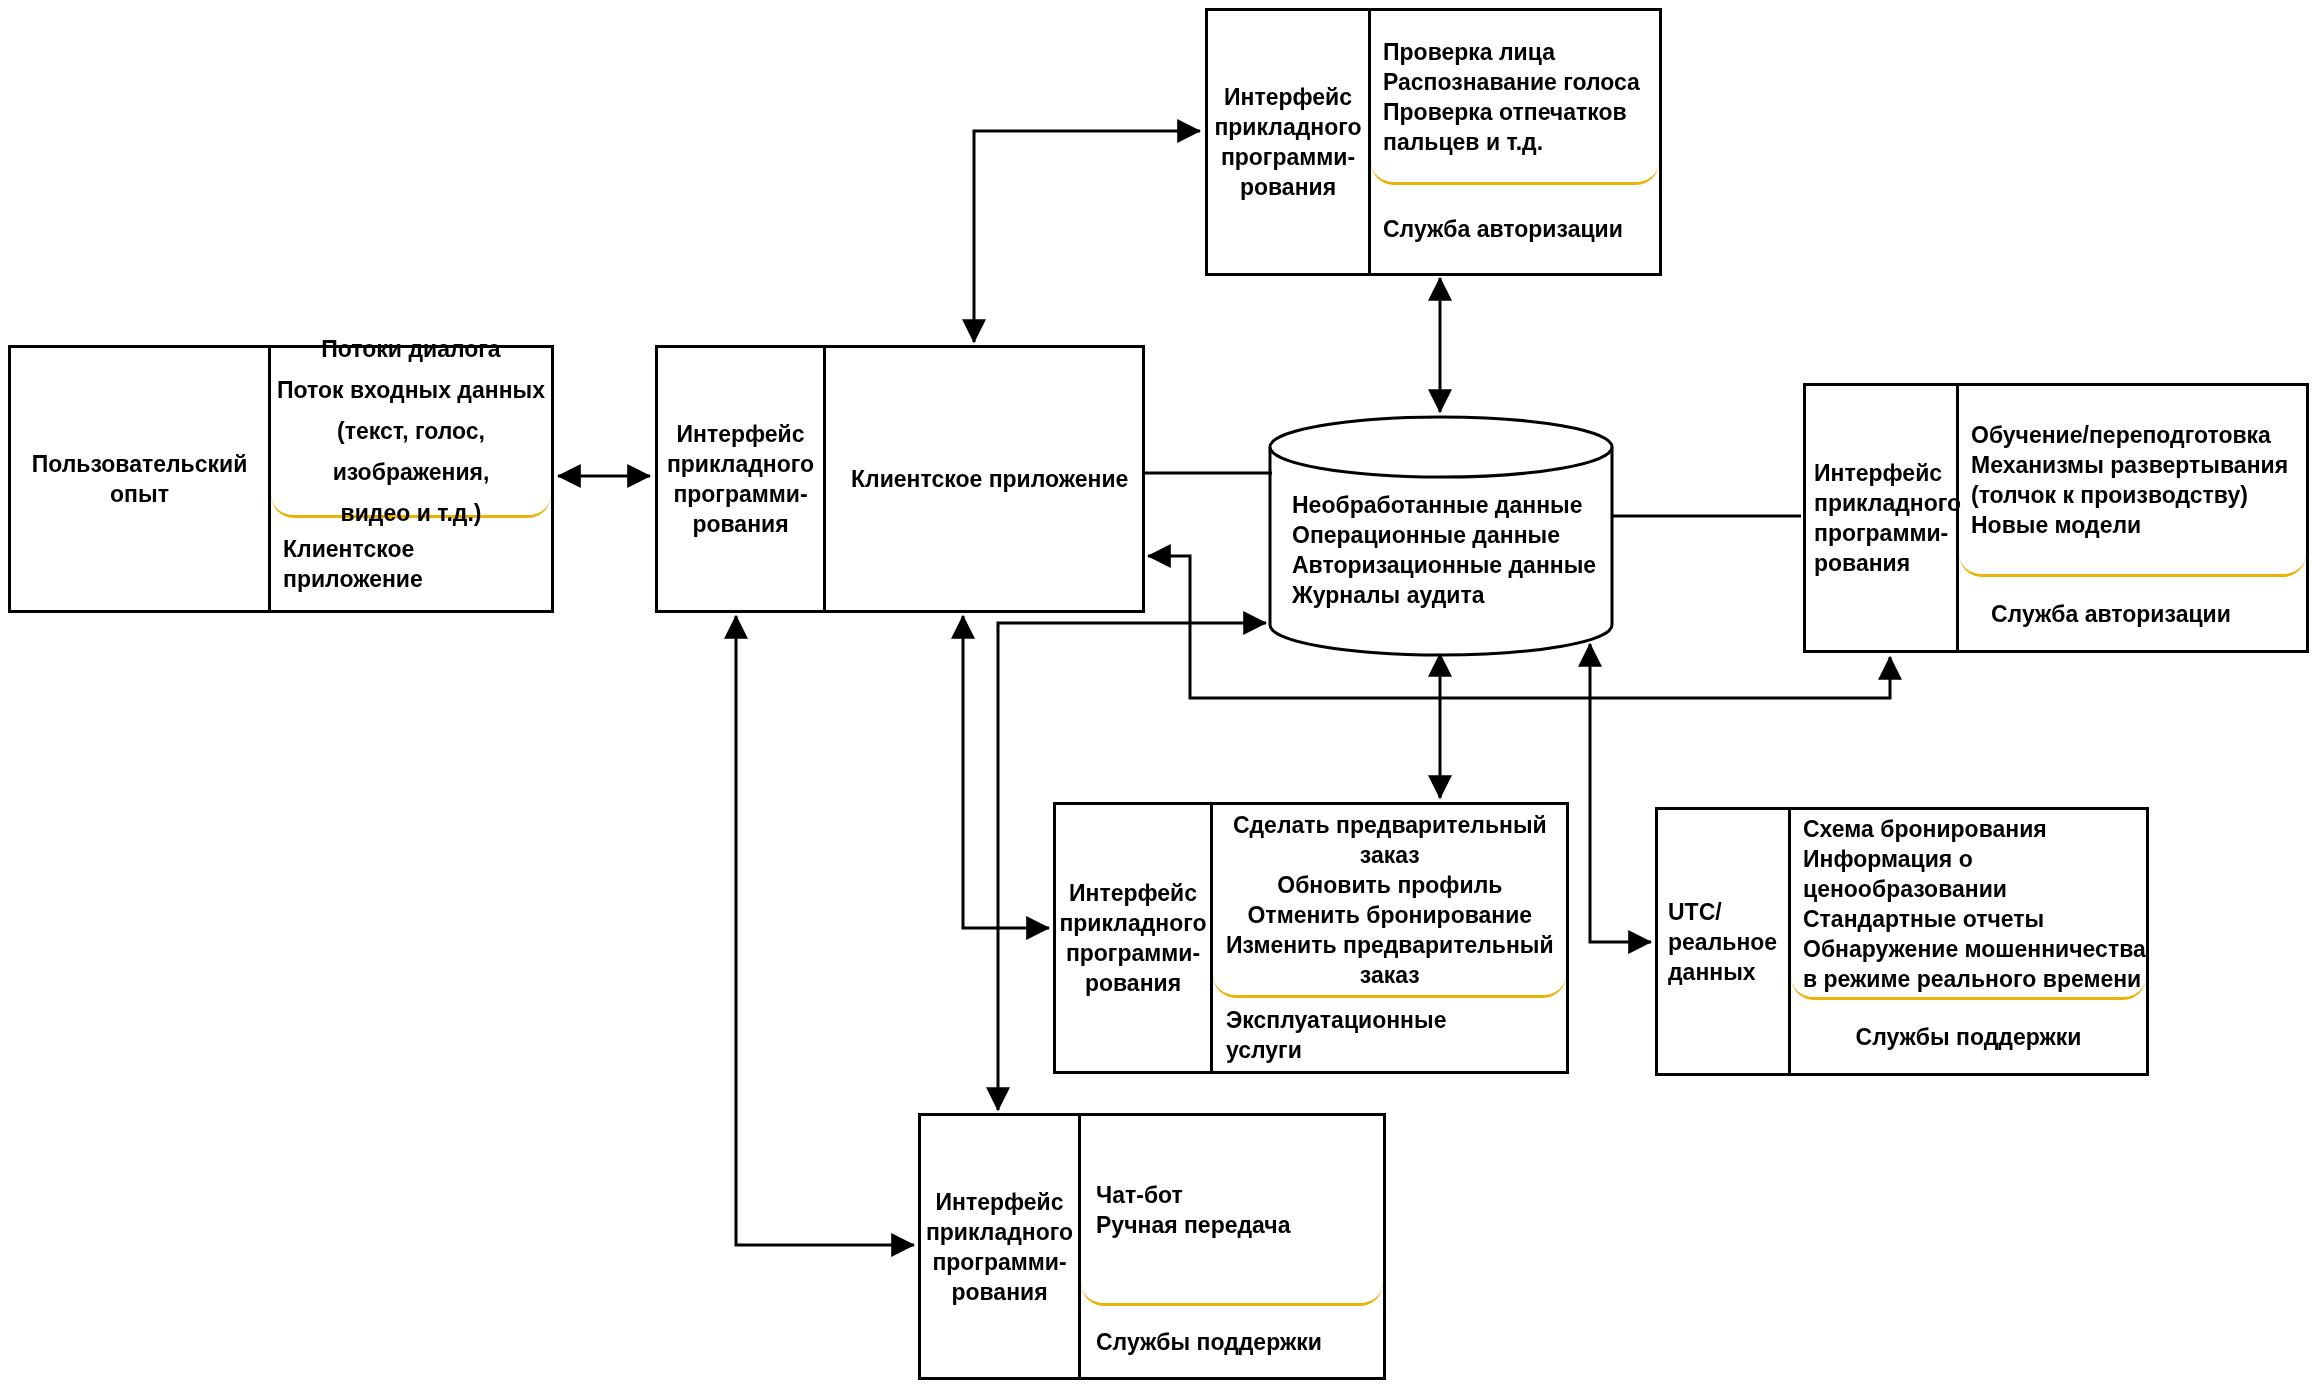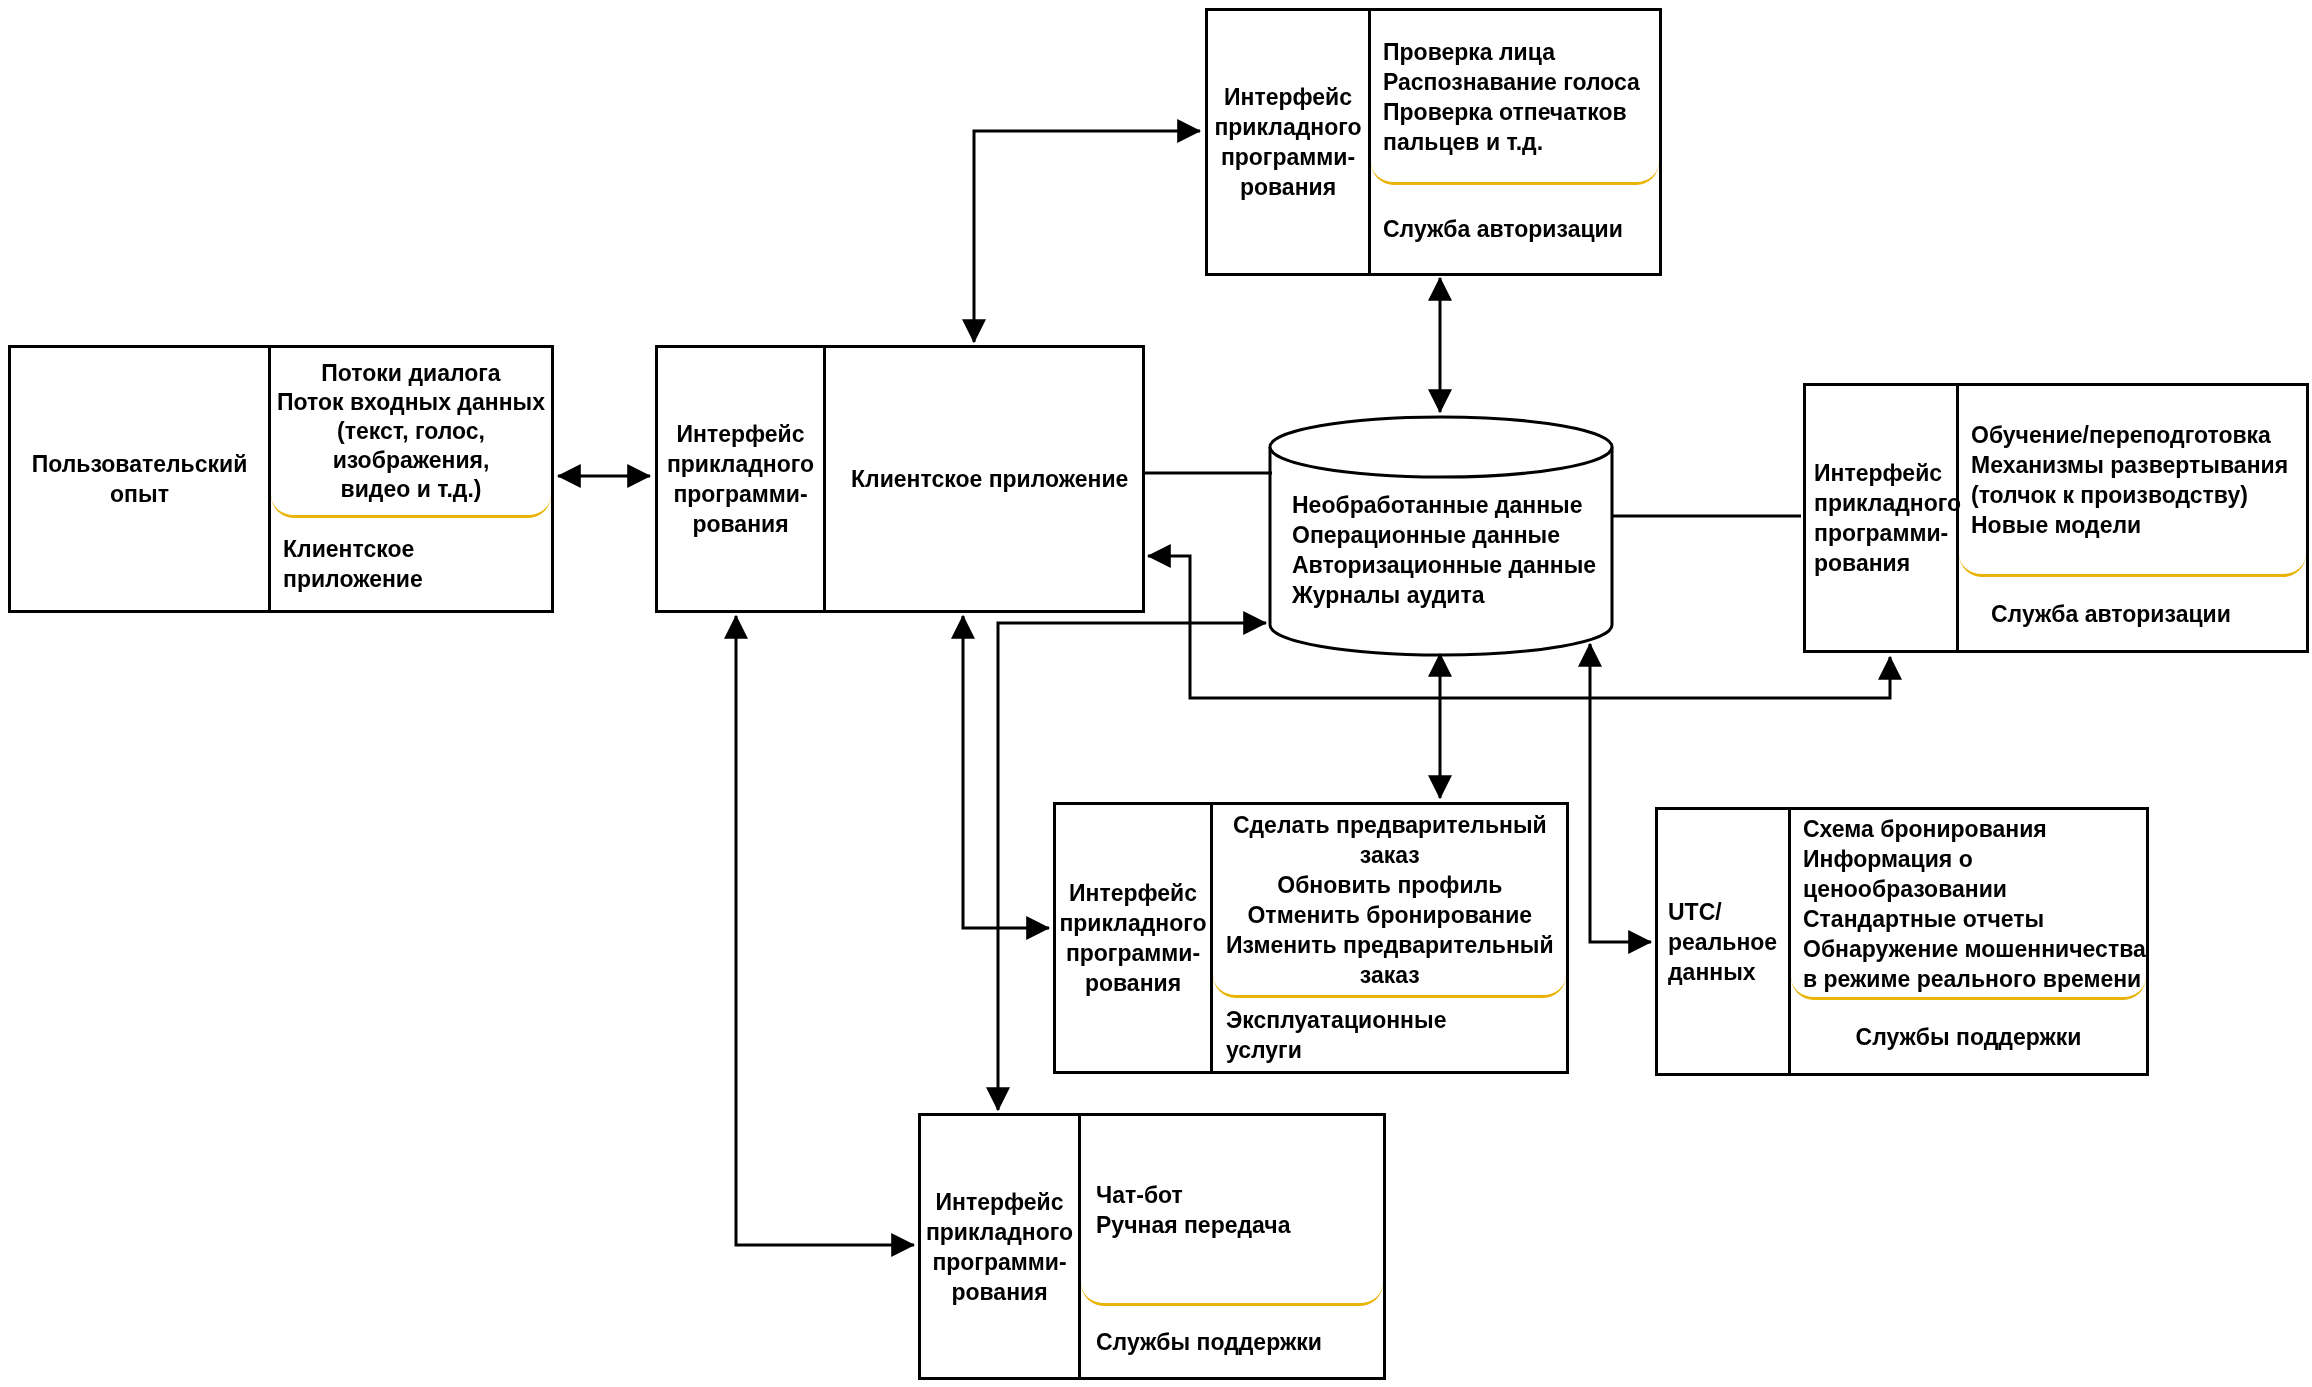--- a/index.html
+++ b/index.html
@@ -52,21 +52,21 @@
     <path d="M 998 1110 L 998 623 L 1266 623" fill="none" stroke="#000" stroke-width="3" marker-start="url(#ah)" marker-end="url(#ah)"></path>
     <path d="M 963 616 L 963 928 L 1049 928" fill="none" stroke="#000" stroke-width="3" marker-start="url(#ah)" marker-end="url(#ah)"></path>
     <path d="M 736 616 L 736 1245 L 914 1245" fill="none" stroke="#000" stroke-width="3" marker-start="url(#ah)" marker-end="url(#ah)"></path>
     <path d="M 1440 654 L 1440 798" fill="none" stroke="#000" stroke-width="3" marker-start="url(#ah)" marker-end="url(#ah)"></path>
   </svg>
 
   <div class="box" style="left:8px; top:345px; width:546px; height:268px;">
     <div class="cell side" style="width:260px;">Пользовательский
 опыт</div>
     <div class="main">
-      <div class="cell content center-txt" style="height:170px; line-height:29px;">Потоки диалога
+      <div class="cell content center-txt" style="height:170px; line-height:41px;">Потоки диалога
 Поток входных данных
 (текст, голос,
 изображения,
 видео и т.д.)</div>
       <div class="cell footer" style="padding-left:12px;">Клиентское приложение</div>
     </div>
   </div>
 
   <div class="box" style="left:655px; top:345px; width:490px; height:268px;">
     <div class="cell side" style="width:168px;">Интерфейс

